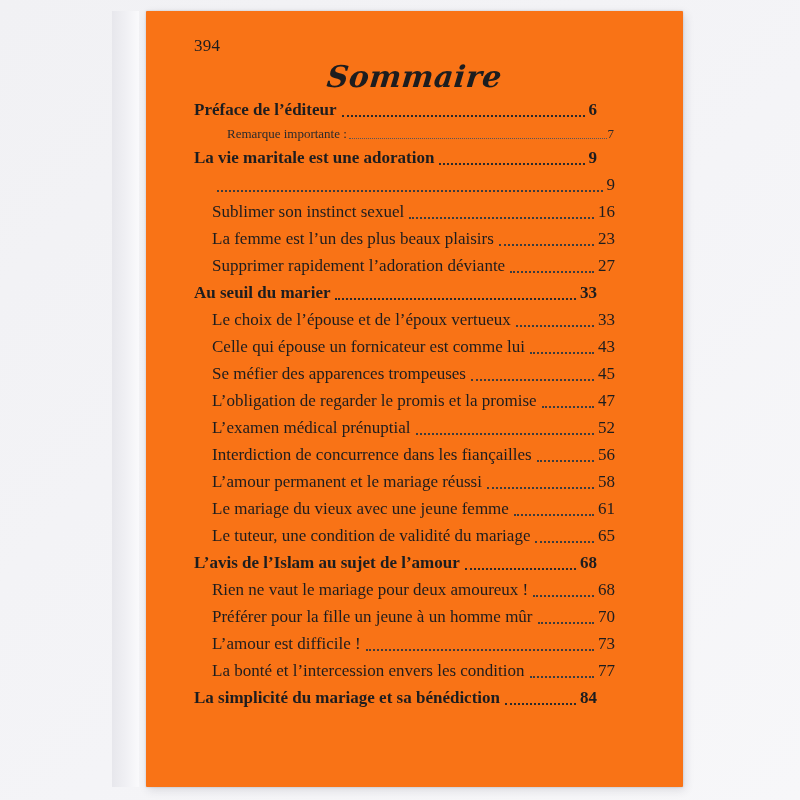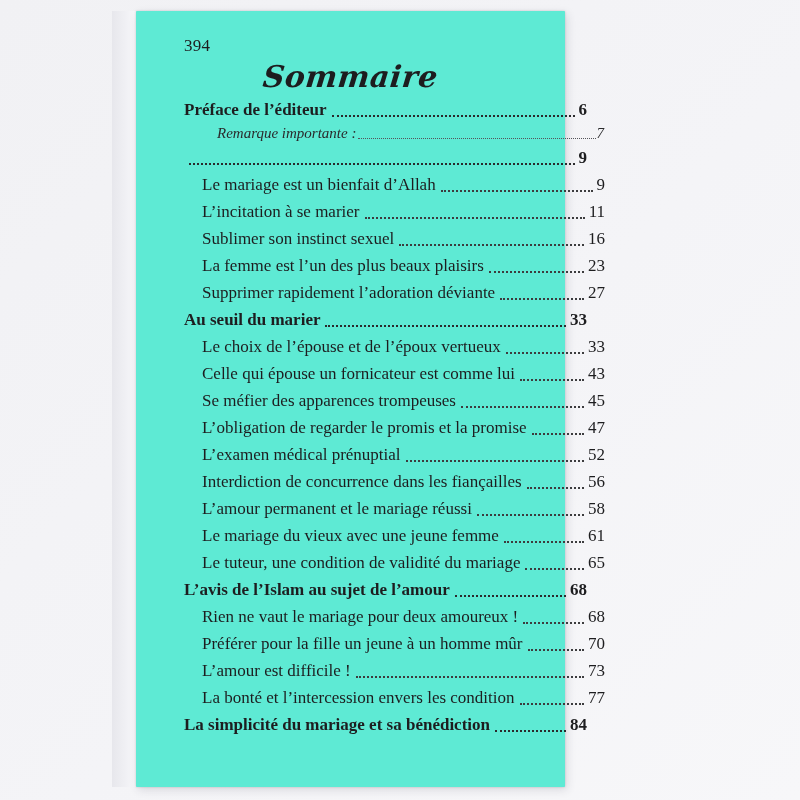--- a/index.html
+++ b/index.html
@@ -8,22 +8,22 @@
     background:linear-gradient(135deg,#f1f1f4 0%,#f4f4f7 55%,#f7f7f9 100%);
     font-family:"Liberation Serif","DejaVu Serif",serif;
     color:#1d1d1f;
     position:relative;
   }
   .page-edge{
     position:absolute;left:112px;top:11px;width:27px;height:776px;
     background:linear-gradient(to right,#e7e7ec 0%,#efeff3 45%,#fafafc 100%);
   }
   .book-page{
-    position:absolute;left:136px;top:11px;width:429px;height:776px;
-    background:#5eead4;
+    position:absolute;left:146px;top:11px;width:537px;height:776px;
+    background:#f97316;
     box-shadow:0 0 2px rgba(50,50,70,.25),2px 3px 10px rgba(50,50,70,.14);
     border-radius:1px;
   }
   .folio{
     position:absolute;left:48px;top:25px;
     font-size:17px;letter-spacing:.3px;
   }
   .toc-title{
     position:absolute;left:0;top:48px;width:100%;
     text-align:center;
@@ -44,21 +44,21 @@
     flex:1;align-self:flex-end;
     border-bottom:2px dotted #3c3c3e;
     margin:0 4px 6px 5px;min-width:20px;
   }
   .toc-row .pnum{flex:none;}
   .toc-row.lvl-h1{font-weight:bold;padding-right:18px;}
   .toc-row.lvl-h1 .leader{border-bottom:2px dotted #2a2a2c;margin-bottom:6px;}
   .toc-row.lvl-h2{margin-left:18px;}
   .toc-row.lvl-remark{
     margin-left:33px;height:21px;line-height:21px;
-    font-size:15px;font-style:italic;padding-right:1px;color:#2a2a2c;
+    font-size:13px;padding-right:1px;color:#2a2a2c;
   }
   .toc-row.lvl-remark .leader{
     border-bottom:1.5px dotted #55555a;margin:0 1px 5px 2px;
   }
 </style>
 </head>
 <body>
 
 <div class="page-edge"></div>
 
@@ -70,32 +70,27 @@
         <span class="label">Préface de l’éditeur</span>
         <span class="leader"></span>
         <span class="pnum">6</span>
       </div>
       <div class="toc-row lvl-remark">
         <span class="label">Remarque importante :</span>
         <span class="leader"></span>
         <span class="pnum">7</span>
       </div>
       <div class="toc-row lvl-h1">
+        <span class="label">La vie maritale est une adoration</span>
         <span class="leader"></span>
         <span class="pnum">9</span>
       </div>
       <div class="toc-row lvl-h2">
-        <span class="label">Le mariage est un bienfait d’Allah</span>
         <span class="leader"></span>
         <span class="pnum">9</span>
-      </div>
-      <div class="toc-row lvl-h2">
-        <span class="label">L’incitation à se marier</span>
-        <span class="leader"></span>
-        <span class="pnum">11</span>
       </div>
       <div class="toc-row lvl-h2">
         <span class="label">Sublimer son instinct sexuel</span>
         <span class="leader"></span>
         <span class="pnum">16</span>
       </div>
       <div class="toc-row lvl-h2">
         <span class="label">La femme est l’un des plus beaux plaisirs</span>
         <span class="leader"></span>
         <span class="pnum">23</span>

